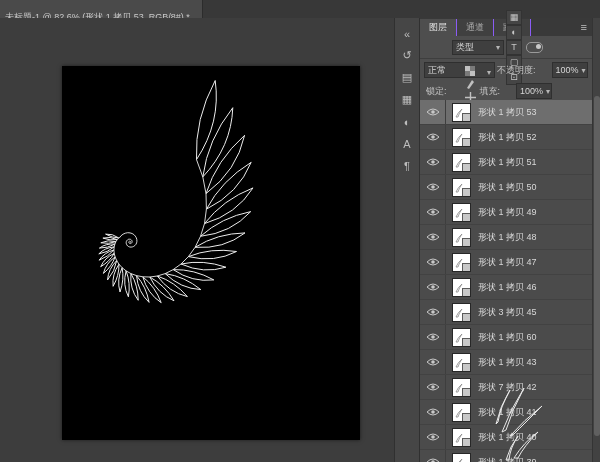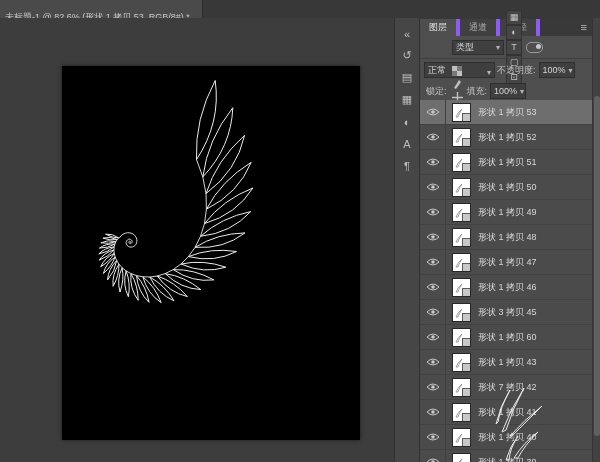--- a/index.html
+++ b/index.html
@@ -12,37 +12,37 @@
   
   .canvas-area{position:absolute;left:0;top:18px;width:394px;height:444px;background:#3d3d3d;}
   .artboard{position:absolute;left:62px;top:48px;width:298px;height:374px;background:#000;box-shadow:0 0 4px rgba(0,0,0,.55);}
   .artboard svg{display:block;}
   
   .dock{position:absolute;left:394px;top:18px;width:26px;height:444px;background:#464646;border-left:1px solid #303030;border-right:1px solid #303030;box-sizing:border-box;padding-top:3px;}
   .dock .dicon{width:20px;height:19px;margin:3px auto;display:flex;align-items:center;justify-content:center;color:#bdbdbd;font-size:11px;border-radius:2px;}
   
   .panel{position:absolute;left:420px;top:18px;width:172px;height:444px;background:#4e4e4e;}
   .ptabs{height:18px;background:#393939;display:flex;align-items:flex-end;}
-  .ptab{height:17px;line-height:17px;padding:0 9px;color:#aaaaaa;background:#404040;border-right:4px solid #8b5cf6;}
+  .ptab{height:17px;line-height:17px;padding:0 9px;color:#aaaaaa;background:#404040;border-right:1px solid #8b5cf6;}
   .ptab.active{background:#4e4e4e;color:#e0e0e0;}
   .pmenu{margin-left:auto;color:#c0c0c0;font-size:11px;padding:0 5px;line-height:17px;}
   .prow{display:flex;align-items:center;padding:0 4px;}
   .row-filter{height:22px;border-bottom:1px solid #3e3e3e;}
   .row-blend{height:22px;}
   .row-lock{height:20px;border-bottom:1px solid #3e3e3e;}
   .well{display:flex;align-items:center;justify-content:space-between;background:#3f3f3f;border:1px solid #2f2f2f;height:15px;padding:0 3px;box-sizing:border-box;color:#d5d5d5;}
   .well .caret{color:#b5b5b5;font-size:8px;margin-left:3px;}
   .kind-well{width:52px;margin-left:28px;}
   .blend-well{width:71px;height:16px;align-items:flex-end;}
   .pct-well{width:36px;height:16px;}
   .ficon{width:16px;height:15px;margin-left:2px;display:flex;align-items:center;justify-content:center;background:#454545;border:1px solid #333;color:#c7c7c7;font-size:9px;box-sizing:border-box;}
   .ftoggle{margin-left:4px;width:15px;height:9px;border:1px solid #9a9a9a;border-radius:5px;position:relative;}
   .ftoggle i{position:absolute;right:1px;top:1px;width:5px;height:5px;border-radius:50%;background:#c9c9c9;}
   .licon{width:13px;height:13px;margin:0 1px;display:flex;align-items:center;justify-content:center;}
-  .lbl{color:#c6c6c6;margin:0 3px 0 2px;white-space:nowrap;}
+  .lbl{color:#c6c6c6;margin:0 16px 0 2px;white-space:nowrap;}
   
   .list{position:absolute;left:0;top:82px;width:172px;height:362px;overflow:hidden;background:#4b4b4b;}
   .lrow{display:flex;align-items:center;height:24px;border-bottom:1px solid #424242;background:#4b4b4b;}
   .lrow.sel{background:#6e6e6e;}
   .eyecell{width:26px;height:100%;display:flex;align-items:center;justify-content:center;border-right:1px solid #3e3e3e;box-sizing:border-box;}
   .thumb{position:relative;width:19px;height:19px;margin:0 7px 0 6px;background:#ffffff;border:1px solid #272727;box-sizing:border-box;flex:none;}
   .thumb .badge{position:absolute;right:0;bottom:0;width:7px;height:7px;background:#c8c8c8;border-left:1px solid #5a5a5a;border-top:1px solid #5a5a5a;}
   .lname{flex:1;color:#d8d8d8;white-space:nowrap;overflow:hidden;}
   
   .vscroll{position:absolute;left:592px;top:18px;width:8px;height:444px;background:#424242;border-left:1px solid #343434;box-sizing:border-box;}

